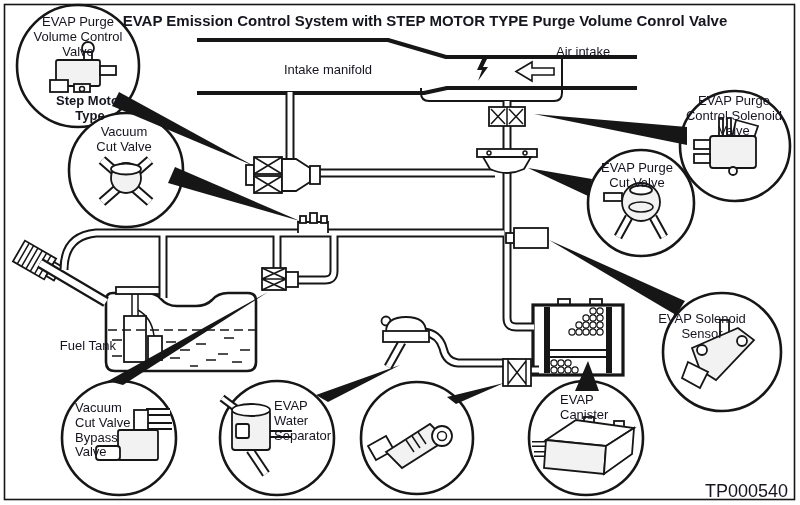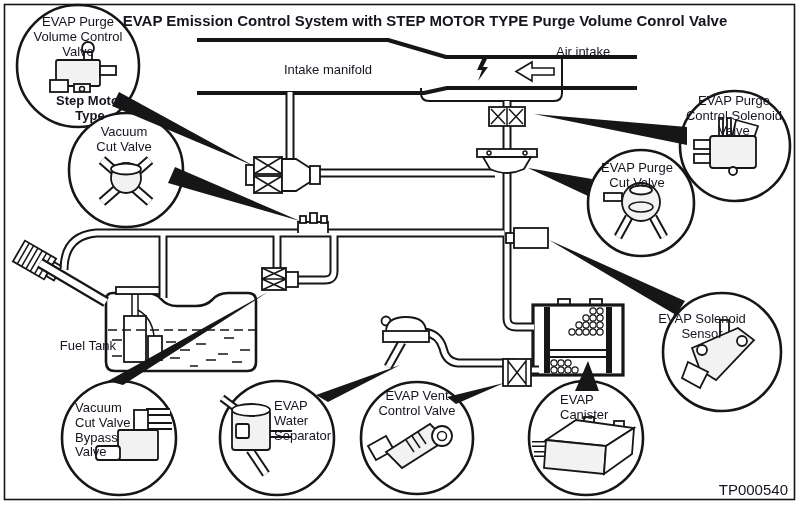--- a/index.html
+++ b/index.html
@@ -4,21 +4,21 @@
 <style>
   html,body{margin:0;padding:0;background:#fff;}
   .stage{position:relative;width:800px;height:505px;background:#fff;font-family:"Liberation Sans",sans-serif;overflow:hidden;}
   .stage svg{position:absolute;left:0;top:0;}
   .lbl{position:absolute;color:#15151f;font-size:13px;line-height:1.15;}
   .title{font-weight:bold;font-size:15px;text-align:center;}
   .callout{font-size:13px;line-height:1.14;white-space:pre-line;text-align:center;}
   .callout.left{text-align:left;}
   .sub{font-weight:bold;}
   .right{text-align:right;}
-  .fig{font-size:15px;}
+  .fig{font-size:18px;}
   .pb{stroke:#161616;fill:none;stroke-width:9;stroke-linejoin:round;}
   .pw{stroke:#ffffff;fill:none;stroke-width:5;stroke-linejoin:round;}
   .thick{stroke:#161616;stroke-width:4.2;fill:none;stroke-linejoin:round;}
   .thin{stroke:#161616;stroke-width:2;fill:none;}
   .sym{stroke:#161616;stroke-width:1.8;fill:#ffffff;}
   .symg{stroke:#161616;stroke-width:1.8;fill:#f2f2f2;}
   .xl{stroke:#161616;stroke-width:1.5;fill:none;}
   .bub{fill:#ffffff;stroke:#161616;stroke-width:2.6;}
   .ldr{fill:#161616;stroke:none;}
 </style>
@@ -294,20 +294,18 @@
 Cut Valve</div>
 <div class="lbl callout" style="left:650px;top:312px;width:104px;">EVAP Solenoid
 Sensor</div>
 <div class="lbl callout left" style="left:75px;top:401px;width:72px;">Vacuum
 Cut Valve
 Bypass
 Valve</div>
 <div class="lbl callout left" style="left:274px;top:399px;width:72px;">EVAP
 Water
 Separator</div>
-<div class="lbl callout" style="left:365px;top:389px;width:104px;">EVAP Vent
-Control Valve</div>
 <div class="lbl callout left" style="left:560px;top:393px;width:70px;">EVAP
 Canister</div>
 
 <div class="lbl fig right" style="left:664px;top:481px;width:124px;">TP000540</div>
 
 </div>
 
 </body></html>

